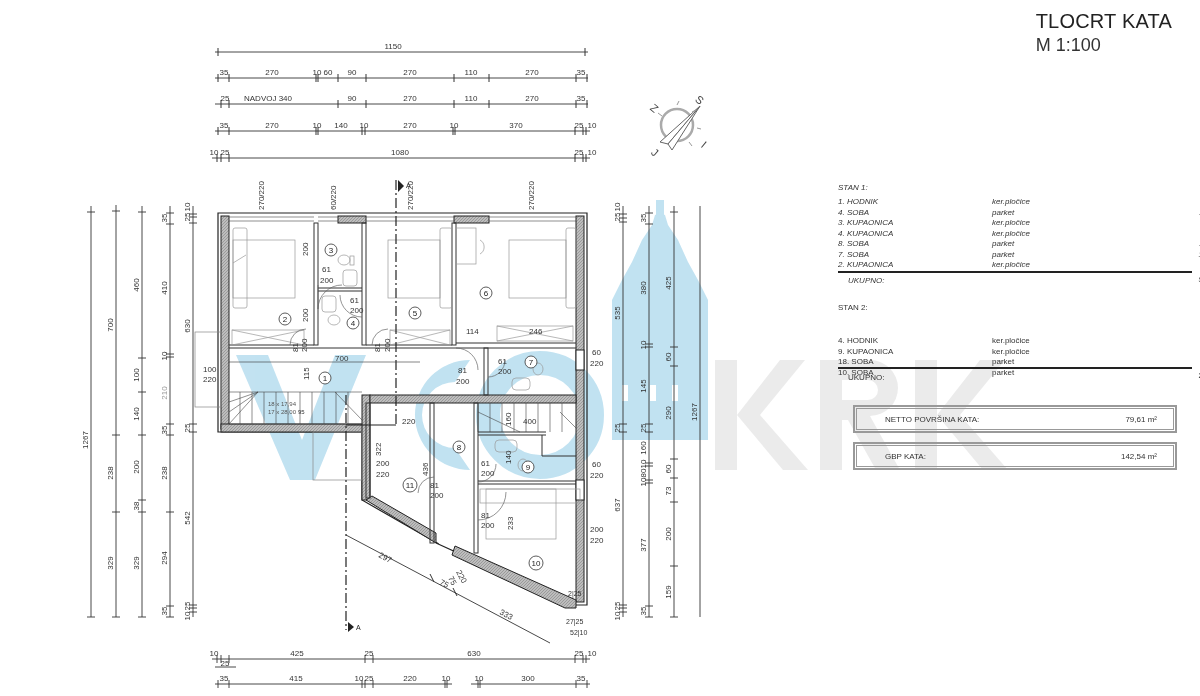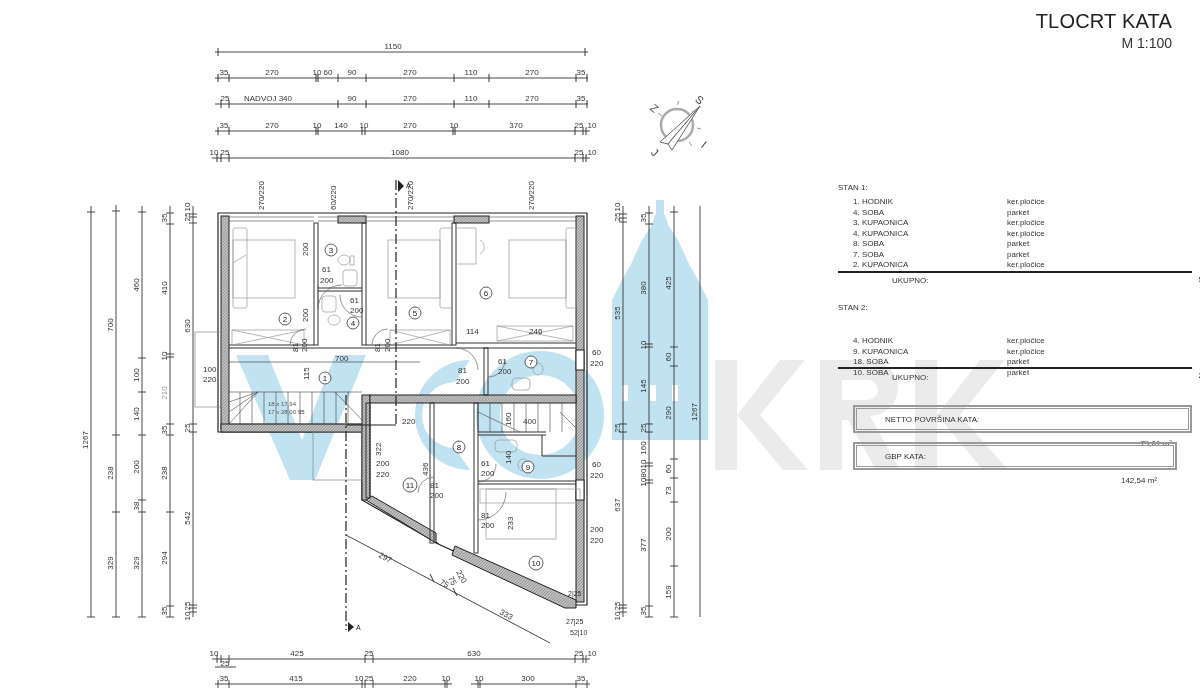--- a/index.html
+++ b/index.html
@@ -1,32 +1,32 @@
 <!DOCTYPE html>
 <html><head>
 <meta charset="utf-8">
 <style>
   html, body { margin:0; padding:0; background:#ffffff; }
   body { width:1200px; height:696px; position:relative; overflow:hidden; font-family:"Liberation Sans", sans-serif; color:#222; }
   #plan { position:absolute; left:0; top:0; width:1200px; height:696px; }
-  .title-block { position:absolute; right:28px; top:10px; text-align:right; }
+  .title-block { position:absolute; right:28px; top:10px; text-align:left; }
   .title-main { font-size:20px; color:#222; letter-spacing:0.2px; }
-  .title-scale { font-size:14px; color:#333; margin-top:2px; }
+  .title-scale { font-size:18px; color:#333; margin-top:2px; }
   .legend { position:absolute; left:838px; width:190px; font-size:8px; color:#333; }
   .legend .hdr { font-size:8px; margin-bottom:5px; }
-  .legend-row { position:relative; height:10.5px; line-height:10.5px; width:190px;margin-left:15px; }
+  .legend-row { position:relative; height:10.5px; line-height:10.5px; width:190px; }
   .legend-row .nm { position:absolute; left:0; }
   .legend-row .fl { position:absolute; left:154px; white-space:nowrap; }
   .legend-row .ar { position:absolute; left:302px; width:90px; text-align:right; white-space:nowrap; }
   .legend .sum-line { position:absolute; left:0; width:354px; height:0; border-top:2.5px solid #222; }
-  .legend .sum { position:absolute; left:10px;margin-left:44px; }
+  .legend .sum { position:absolute; left:10px; }
   .legend .sum-val { position:absolute; left:302px; width:90px; text-align:right; }
   .box { position:absolute; left:853px; width:320px; height:24px; border:2px solid #999; outline:1px solid #999; outline-offset:-4px; font-size:8px; color:#333; }
   .box .lbl { position:absolute; left:30px; top:8px; }
-  .box .val { position:absolute; right:18px; top:8px;margin-top:24px; }
+  .box .val { position:absolute; right:18px; top:8px; }
   .dim { font-family:"Liberation Sans", sans-serif; font-size:8px; fill:#333; }
   .dimv { font-family:"Liberation Sans", sans-serif; font-size:8px; fill:#333; }
 </style>
 </head>
 <body>
 
 <svg id="plan" viewBox="0 0 1200 696" xmlns="http://www.w3.org/2000/svg">
   <defs>
     <pattern id="hatch" patternUnits="userSpaceOnUse" width="3" height="3">
       <rect width="3" height="3" fill="#bdbdbd"></rect>
@@ -458,21 +458,21 @@
         <text x="410" y="488">11</text>
       </g>
   </g>
 </svg>
 
 <div class="title-block">
   <div class="title-main">TLOCRT KATA</div>
   <div class="title-scale">M 1:100</div>
 </div>
 
-<div class="legend" style="top:183px;">
+<div class="legend" style="top:183px;font-style:italic;">
   <div class="hdr">STAN 1:</div>
   <div class="legend-row">
       <span class="nm">1. HODNIK</span>
       <span class="fl">ker.pločice</span>
       <span class="ar">8,05 m²</span>
     </div>
   <div class="legend-row">
       <span class="nm">4. SOBA</span>
       <span class="fl">parket</span>
       <span class="ar">11,06 m²</span>
@@ -527,20 +527,20 @@
   <div class="legend-row">
       <span class="nm">10. SOBA</span>
       <span class="fl">parket</span>
       <span class="ar">8,33 m²</span>
     </div>
   <div class="sum-line" style="top:64px;"></div>
   <div class="sum" style="top:70px;">UKUPNO:</div>
   <div class="sum-val" style="top:68px;">24,45 m²</div>
 </div>
 
-<div class="box" style="top:405px;padding-left:15px;">
+<div class="box" style="top:405px;">
   <span class="lbl">NETTO POVRŠINA KATA:</span>
   <span class="val">79,61 m²</span>
 </div>
 <div class="box" style="top:442px;">
   <span class="lbl">GBP KATA:</span>
   <span class="val">142,54 m²</span>
 </div>
 
 </body></html>

